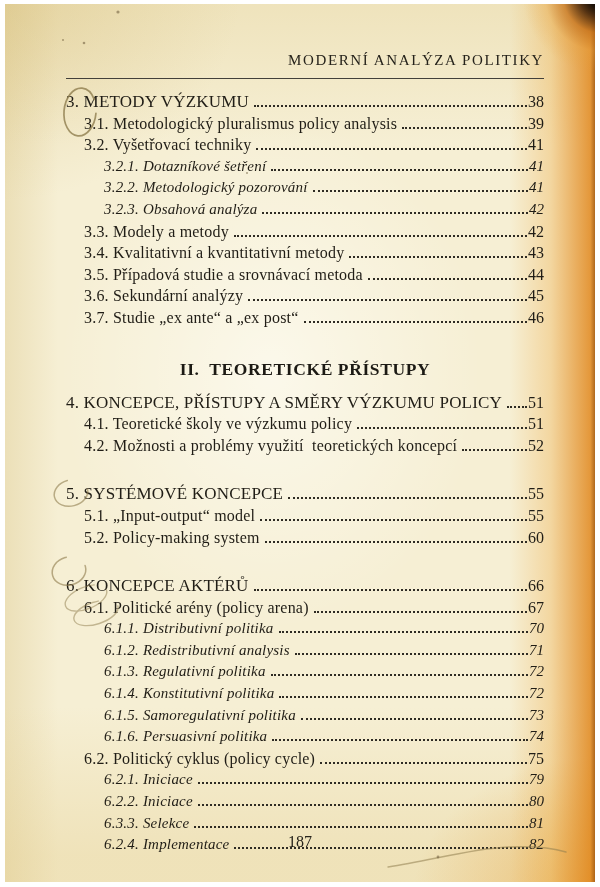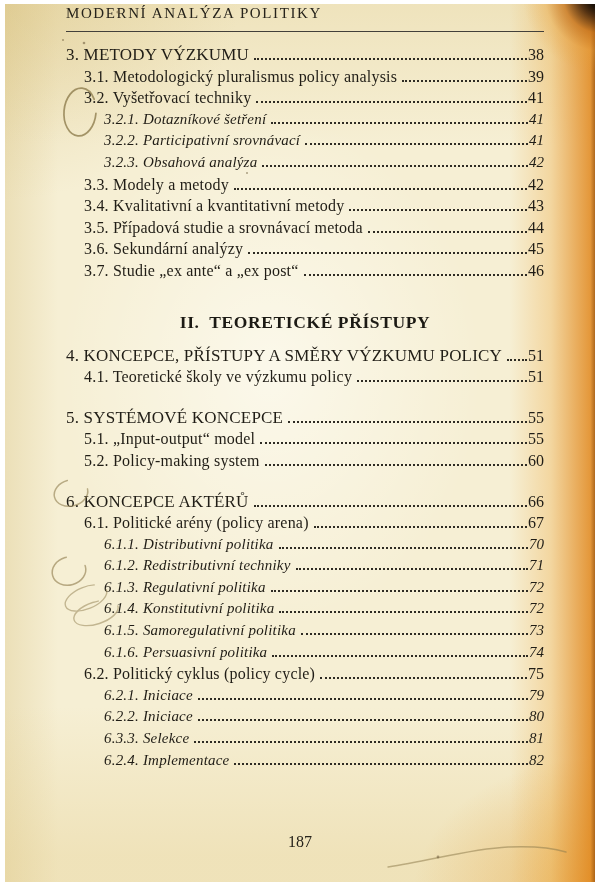--- a/index.html
+++ b/index.html
@@ -14,28 +14,28 @@
       radial-gradient(ellipse 50% 26% at 100% 102%, rgba(232,160,55,.55), rgba(232,160,55,0) 62%),
       radial-gradient(ellipse 60% 35% at -2% -2%, rgba(210,184,112,.4), rgba(210,184,112,0) 70%),
       radial-gradient(ellipse 55% 45% at 45% 42%, rgba(255,255,250,.6), rgba(255,255,250,0) 65%),
       linear-gradient(to bottom, rgba(220,196,126,.28), rgba(250,247,235,0) 16%, rgba(250,247,235,0) 80%, rgba(226,202,134,.34) 97%),
       linear-gradient(to right, rgba(216,194,130,.35), rgba(250,247,235,0) 9%),
       #f6efd4;
     overflow:hidden;
   }
   .content{position:absolute;left:61px;top:0;right:51px;color:#201d16;}
   .running-header{
-    text-align:left;font-size:15px;line-height:18px;
+    margin-top:47px;text-align:right;font-size:15px;line-height:18px;
     letter-spacing:1.6px;color:#26231b;
     border-bottom:1.7px solid #43403a;padding-bottom:9px;
     white-space:pre;
   }
   .toc{margin-top:12px;}
   .toc-row{display:flex;align-items:baseline;height:21.6px;line-height:21.6px;}
-  .toc-row.gap{margin-top:19px;}
+  .toc-row.gap{margin-top:27px;}
   .toc-label{white-space:pre;letter-spacing:.2px;}
   .lvl1 .toc-label{font-size:17px;}
   .lvl2{padding-left:18px;}
   .lvl2 .toc-label{font-size:16px;}
   .lvl3{padding-left:38px;font-style:italic;}
   .lvl3 .toc-label{font-size:15px;}
   .dots{flex:1;min-width:10px;border-bottom:2.2px dotted #2e2b23;margin:0 1px 4px 5px;}
   .toc-page{font-size:16px;text-align:center;}
   .lvl3 .toc-page{font-size:15px;}
   .section-heading{
@@ -69,21 +69,21 @@
             <span class="toc-label">3.2. Vyšetřovací techniky</span>
             <span class="dots"></span>
             <span class="toc-page">41</span>
           </div>
           <div class="toc-row lvl3">
             <span class="toc-label">3.2.1. Dotazníkové šetření</span>
             <span class="dots"></span>
             <span class="toc-page">41</span>
           </div>
           <div class="toc-row lvl3">
-            <span class="toc-label">3.2.2. Participativní srovnávací</span>
+            <span class="toc-label">3.2.2. Metodologický pozorování</span>
             <span class="dots"></span>
             <span class="toc-page">41</span>
           </div>
           <div class="toc-row lvl3">
             <span class="toc-label">3.2.3. Obsahová analýza</span>
             <span class="dots"></span>
             <span class="toc-page">42</span>
           </div>
           <div class="toc-row lvl2">
             <span class="toc-label">3.3. Modely a metody</span>
@@ -118,20 +118,25 @@
           <div class="toc-row lvl1">
             <span class="toc-label">4. KONCEPCE, PŘÍSTUPY A SMĚRY VÝZKUMU POLICY</span>
             <span class="dots"></span>
             <span class="toc-page">51</span>
           </div>
           <div class="toc-row lvl2">
             <span class="toc-label">4.1. Teoretické školy ve výzkumu policy</span>
             <span class="dots"></span>
             <span class="toc-page">51</span>
           </div>
+          <div class="toc-row lvl2">
+            <span class="toc-label">4.2. Možnosti a problémy využití  teoretických koncepcí</span>
+            <span class="dots"></span>
+            <span class="toc-page">52</span>
+          </div>
           <div class="toc-row lvl1 gap">
             <span class="toc-label">5. SYSTÉMOVÉ KONCEPCE</span>
             <span class="dots"></span>
             <span class="toc-page">55</span>
           </div>
           <div class="toc-row lvl2">
             <span class="toc-label">5.1. „Input-output“ model</span>
             <span class="dots"></span>
             <span class="toc-page">55</span>
           </div>
@@ -149,21 +154,21 @@
             <span class="toc-label">6.1. Politické arény (policy arena)</span>
             <span class="dots"></span>
             <span class="toc-page">67</span>
           </div>
           <div class="toc-row lvl3">
             <span class="toc-label">6.1.1. Distributivní politika</span>
             <span class="dots"></span>
             <span class="toc-page">70</span>
           </div>
           <div class="toc-row lvl3">
-            <span class="toc-label">6.1.2. Redistributivní techniky</span>
+            <span class="toc-label">6.1.2. Redistributivní analysis</span>
             <span class="dots"></span>
             <span class="toc-page">71</span>
           </div>
           <div class="toc-row lvl3">
             <span class="toc-label">6.1.3. Regulativní politika</span>
             <span class="dots"></span>
             <span class="toc-page">72</span>
           </div>
           <div class="toc-row lvl3">
             <span class="toc-label">6.1.4. Konstitutivní politika</span>

